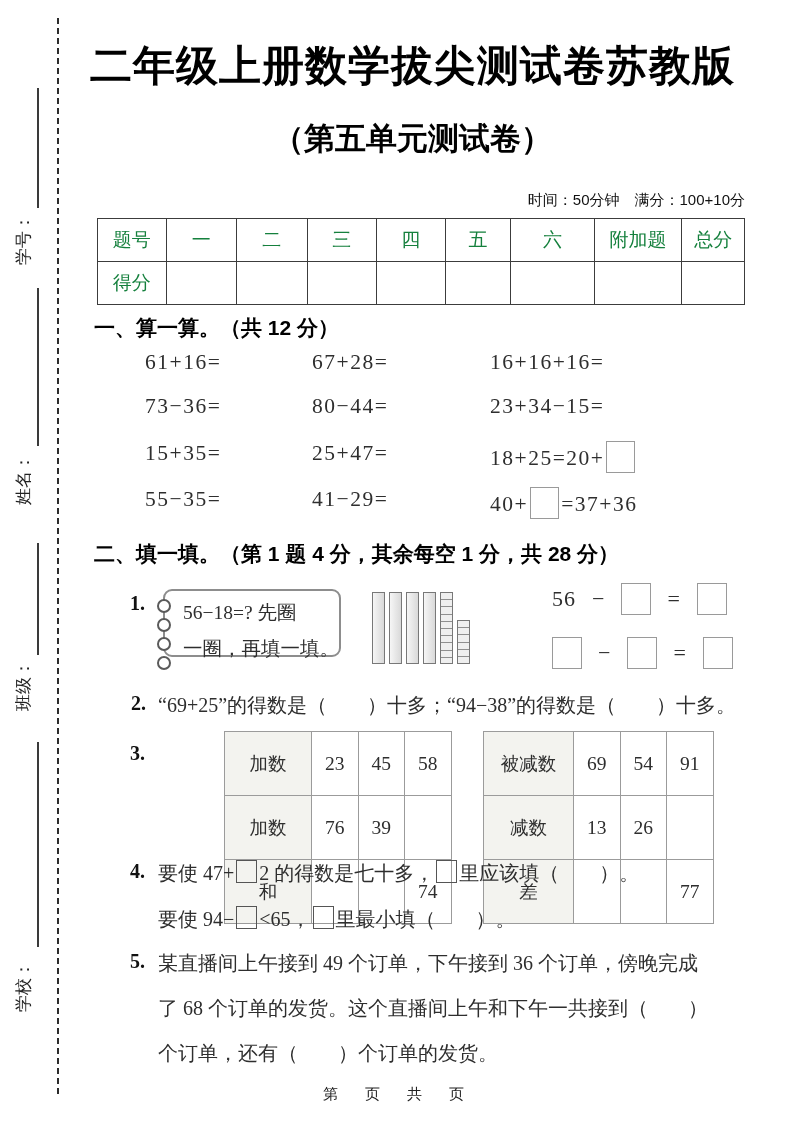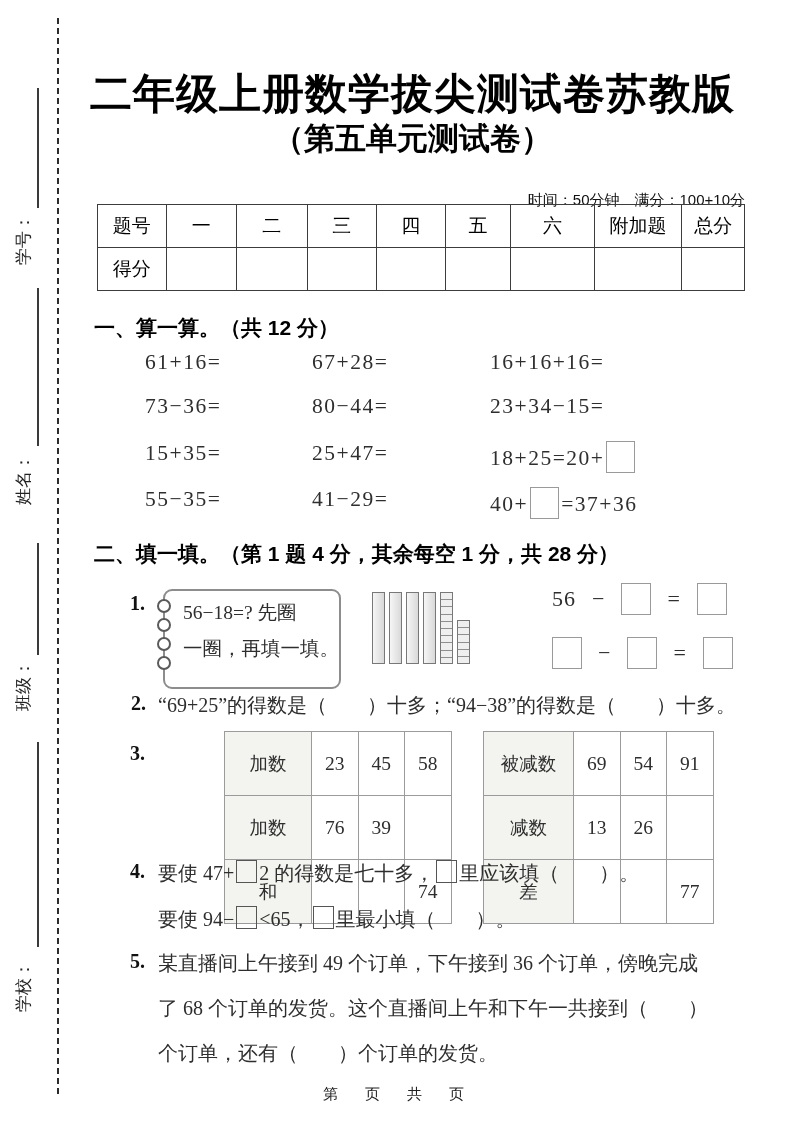--- a/index.html
+++ b/index.html
@@ -8,47 +8,47 @@
 
   
   .dashed-line{position:absolute;left:57px;top:18px;height:1076px;border-left:2.5px dashed #2b2b2b;}
   .side-line{position:absolute;left:37px;width:2px;background:#3a3a3a;}
   .side-label{position:absolute;left:0;width:46px;height:62px;display:flex;align-items:center;justify-content:center;
               font-family:"Liberation Sans", sans-serif;font-size:17px;color:#222;}
   .side-label span{transform:rotate(-90deg);white-space:nowrap;display:block;}
 
   
   .title{position:absolute;left:80px;top:38px;width:665px;text-align:center;
-         font-family:"Liberation Sans", sans-serif;font-weight:900;font-size:42px;letter-spacing:1px;color:#000;margin-top:28px;}
+         font-family:"Liberation Sans", sans-serif;font-weight:900;font-size:42px;letter-spacing:1px;color:#000;}
   .subtitle{position:absolute;left:80px;top:118px;width:665px;text-align:center;
             font-family:"Liberation Sans", sans-serif;font-weight:800;font-size:31px;color:#000;}
   .meta{position:absolute;left:95px;top:191px;width:650px;text-align:right;
         font-family:"Liberation Sans", sans-serif;font-size:15px;color:#111;}
 
   
-  .score-table{position:absolute;left:97px;top:204px;width:648px;border-collapse:collapse;table-layout:fixed;
-               font-family:"Liberation Sans", sans-serif;font-size:19px;color:#000000;}
+  .score-table{position:absolute;left:97px;top:218px;width:648px;border-collapse:collapse;table-layout:fixed;
+               font-family:"Liberation Sans", sans-serif;font-size:19px;color:#15803d;}
   .score-table td{border:1.6px solid #3c3c3c;height:42px;text-align:center;vertical-align:middle;padding:0;}
 
   
   .sec-title{position:absolute;left:94px;width:655px;
              font-family:"Liberation Sans", sans-serif;font-weight:700;font-size:21px;color:#000;white-space:nowrap;}
 
   
   .eq-row{position:absolute;left:95px;width:655px;height:36px;}
   .eq{position:absolute;top:0;font-size:21.5px;letter-spacing:1.5px;color:#2e2e2e;white-space:nowrap;}
   .c1{left:50px;} .c2{left:217px;} .c3{left:395px;}
   .sqbox{display:inline-block;width:27px;height:30px;border:1.4px solid #9a9a9a;vertical-align:-8px;margin-left:2px;margin-right:2px;}
 
   
   .qnum{position:absolute;font-weight:700;font-size:20px;color:#111;}
   .qtext{position:absolute;font-size:20px;color:#2e2e2e;white-space:nowrap;}
 
   
-  .note{position:absolute;left:163px;top:589px;width:178px;height:100px;border:2px solid #8d8d8d;border-radius:9px;
+  .note{position:absolute;left:163px;top:589px;width:178px;height:68px;border:2px solid #8d8d8d;border-radius:9px;
         padding:4px 6px 4px 18px;box-sizing:border-box;font-size:19.5px;line-height:36px;color:#2e2e2e;white-space:nowrap;}
   .ring{position:absolute;left:-8px;width:10px;height:10px;border:2px solid #5a5a5a;border-radius:50%;background:#fff;}
   .blocks{position:absolute;left:372px;top:592px;height:72px;display:flex;align-items:flex-end;gap:4px;}
   .rod{width:13px;height:72px;border:1px solid #787878;box-sizing:border-box;
        background:linear-gradient(to right,#f6f6f6,#d9d9d9);}
   .rod.seg,.ones{background-image:repeating-linear-gradient(to bottom,#efefef 0 6.2px,#8f8f8f 6.2px 7.2px);}
   .ones{width:13px;border:1px solid #787878;box-sizing:border-box;}
   .q1-eq-line{position:absolute;left:552px;display:flex;align-items:center;gap:16px;font-size:22px;letter-spacing:1px;color:#2e2e2e;}
   .abox{display:inline-block;width:28px;height:30px;border:1.4px solid #9a9a9a;background:#fff;}
 

